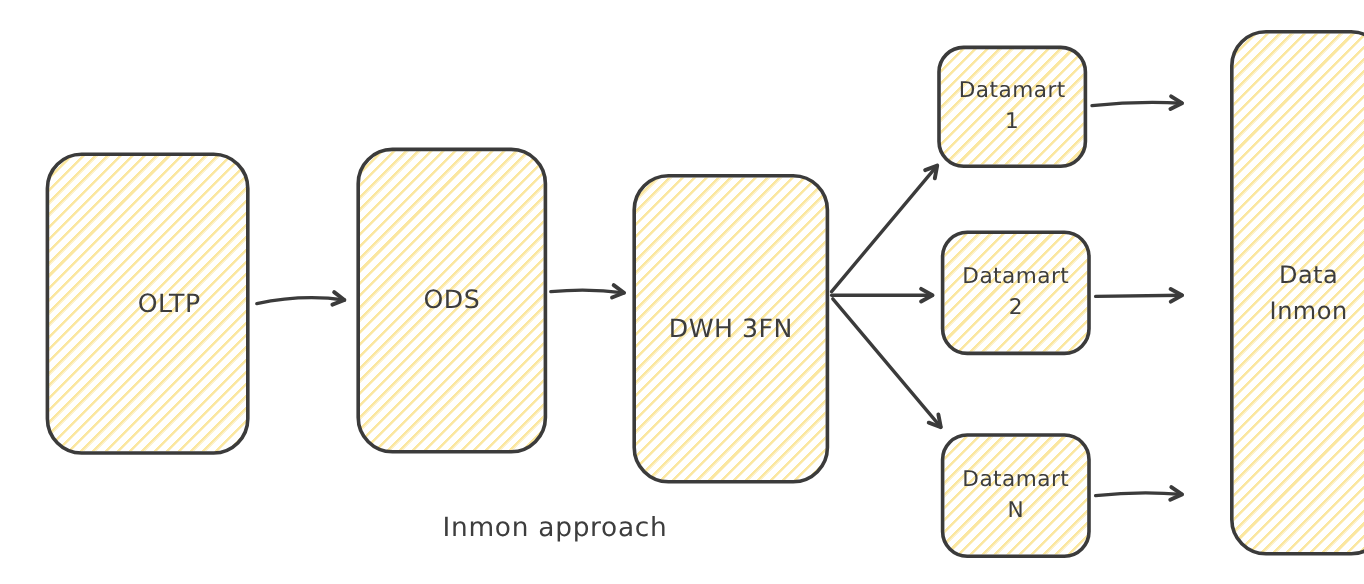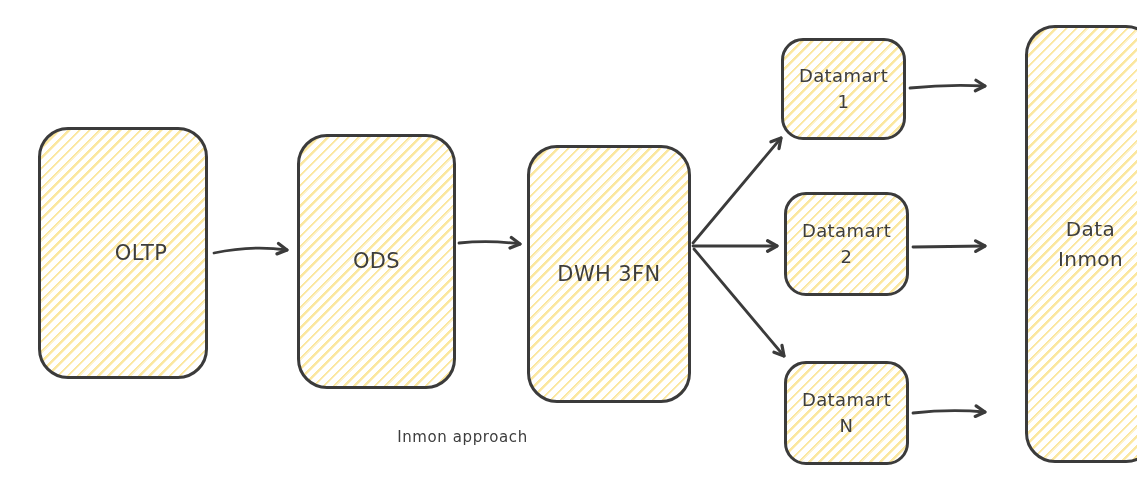--- a/index.html
+++ b/index.html
@@ -32,31 +32,31 @@
     flex-direction:column;
     align-items:center;
     justify-content:center;
     text-align:center;
     letter-spacing:0.4px;
   }
   .node .line{display:block;}
   .big{border-radius:30px;font-size:21px;line-height:1.45;}
   .small{border-radius:22px;font-size:18px;line-height:1.45;}
   #node-oltp{left:38px;top:127px;width:170px;height:252px;padding-left:36px;}
-  #node-ods{left:297px;top:134px;width:159px;height:255px;}
+  #node-ods{left:297px;top:123px;width:159px;height:255px;}
   #node-dwh{left:527px;top:121px;width:164px;height:258px;margin-top:24px;}
   #node-dm1{left:781px;top:38px;width:125px;height:102px;}
   #node-dm2{left:784px;top:192px;width:125px;height:104px;}
   #node-dmn{left:784px;top:361px;width:125px;height:104px;}
   #node-ddt{left:991px;top:25px;width:131px;height:438px;font-size:20px;line-height:1.5;margin-left:34px;}
   .caption{
     position:absolute;
     left:335px;top:428px;width:255px;
     text-align:center;
-    font-size:15px;
+    font-size:22px;
     letter-spacing:0.6px;
     color:var(--text);
   }
   svg.edges{
     position:absolute;
     left:0;top:0;width:1137px;height:487px;
     pointer-events:none;
   }
   svg.edges path.edge{
     fill:none;

